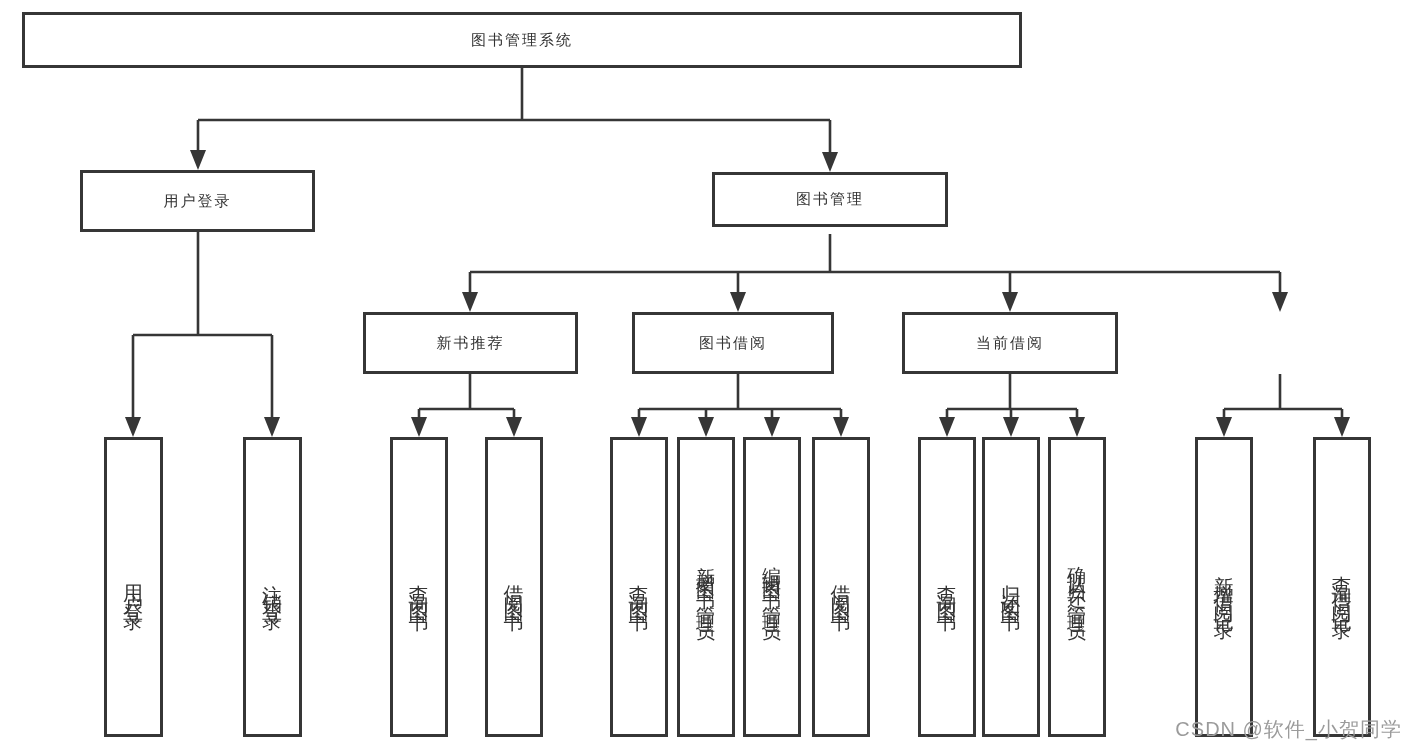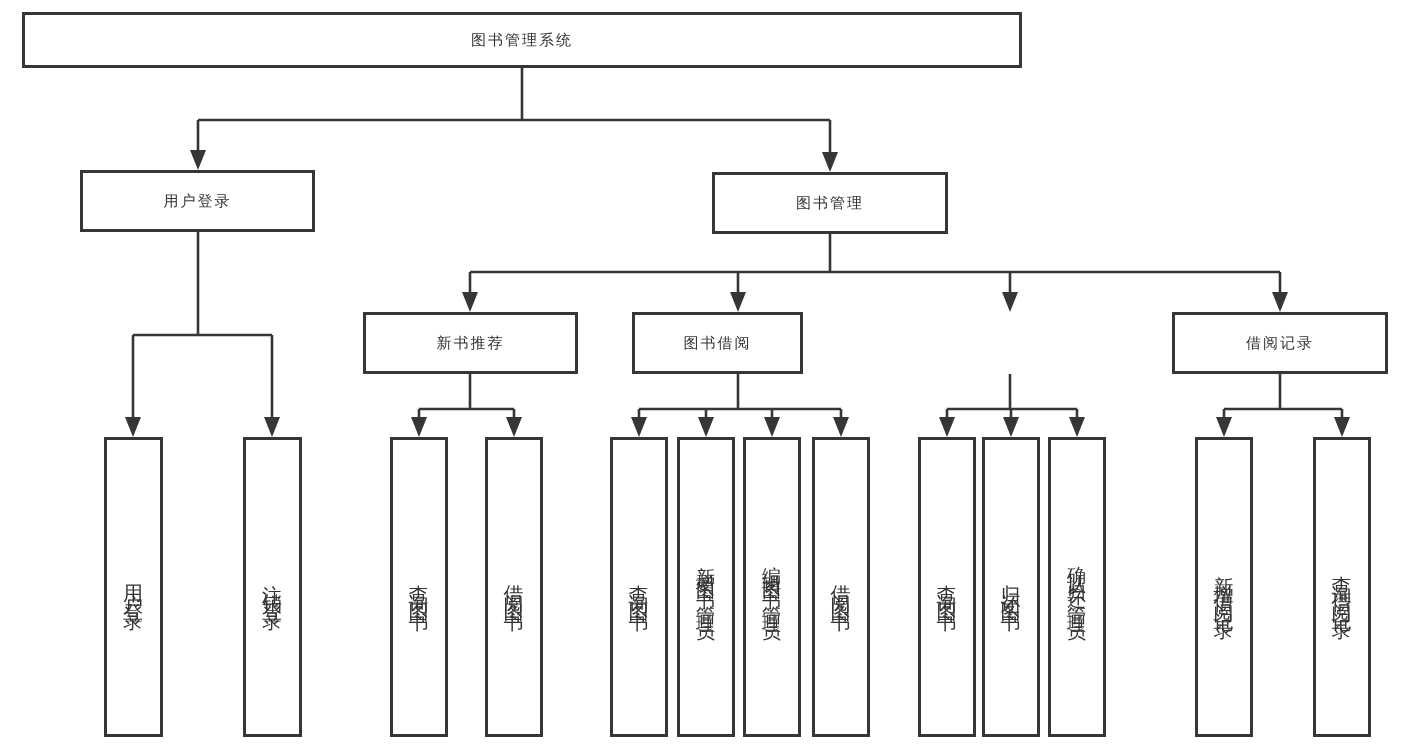--- a/index.html
+++ b/index.html
@@ -120,32 +120,32 @@
     </g>
   </svg>
 
   <div class="box" style="left:22px;top:12px;width:1000px;height:56px;">
     <span>图书管理系统</span>
   </div>
 
   <div class="box" style="left:80px;top:170px;width:235px;height:62px;">
     <span>用户登录</span>
   </div>
-  <div class="box" style="left:712px;top:172px;width:236px;height:62px;">
+  <div class="box" style="left:712px;top:172px;width:236px;height:55px;">
     <span>图书管理</span>
   </div>
 
   <div class="box" style="left:363px;top:312px;width:215px;height:62px;text-align:center;">
     <span>新书推荐</span>
   </div>
-  <div class="box" style="left:632px;top:312px;width:171px;height:62px;">
+  <div class="box" style="left:632px;top:312px;width:202px;height:62px;">
     <span>图书借阅</span>
   </div>
-  <div class="box" style="left:1172px;top:312px;width:216px;height:62px;">
-    <span>借阅记录</span>
+  <div class="box" style="left:902px;top:312px;width:216px;height:62px;">
+    <span>当前借阅</span>
   </div>
 
   <div class="box vbox" style="left:104px;top:437px;width:59px;height:300px;">
     <span>用户登录</span>
   </div>
   <div class="box vbox" style="left:243px;top:437px;width:59px;height:300px;">
     <span>注销登录</span>
   </div>
 
   <div class="box vbox" style="left:390px;top:437px;width:58px;height:300px;">
@@ -178,14 +178,15 @@
     <span>确认归还（管理员）</span>
   </div>
 
   <div class="box vbox" style="left:1195px;top:437px;width:58px;height:300px;">
     <span>新增借阅记录</span>
   </div>
   <div class="box vbox" style="left:1313px;top:437px;width:58px;height:300px;">
     <span>查询借阅记录</span>
   </div>
 
+  <div class="watermark">CSDN @软件_小贺同学</div>
 
 </div>
 
 </body></html>

